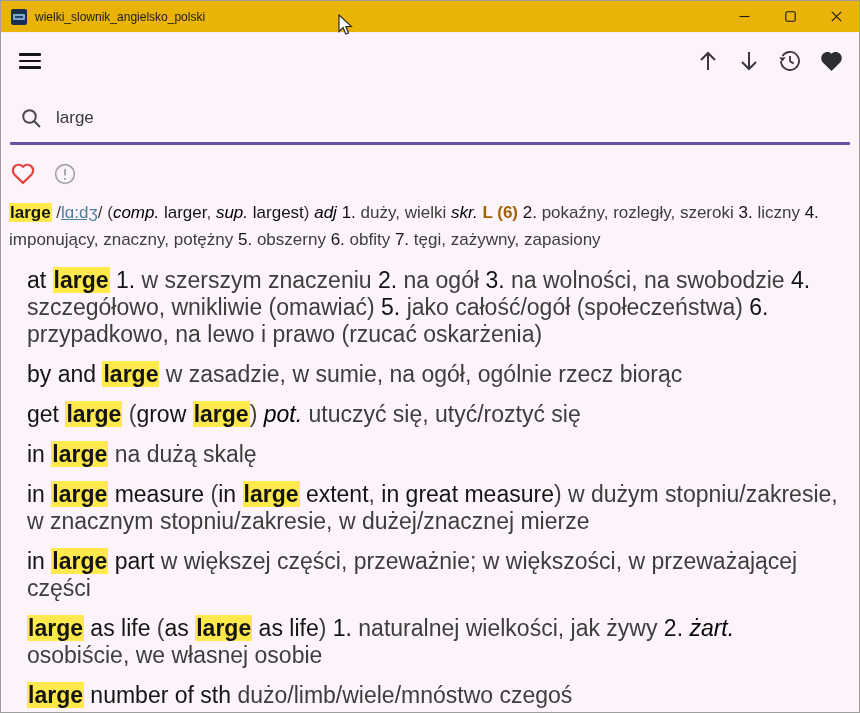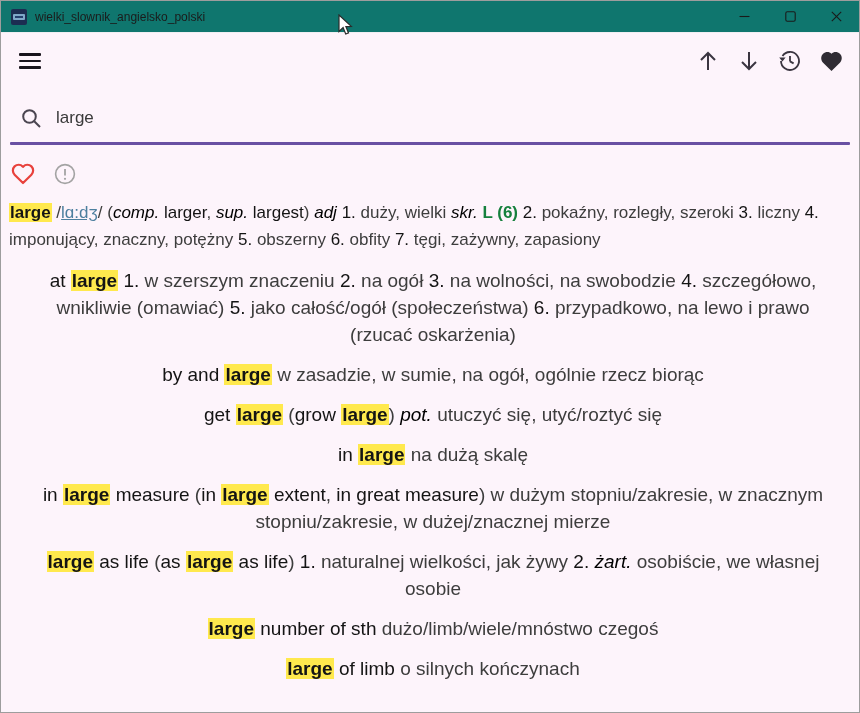--- a/index.html
+++ b/index.html
@@ -11,21 +11,21 @@
     overflow:hidden;
   }
   .window {
     width:860px; height:713px;
     border:1px solid #9d9d9d;
     position:relative;
     background:#fdf4fb;
   }
   
   .titlebar {
-    height:32px; background:#0f766e;
+    height:32px; background:#eab308;
     display:flex; align-items:center;
     border-bottom:1px solid #f0eef2;
   }
   .app-icon { width:16px; height:16px; margin-left:10px; flex:0 0 auto; }
   .title-text {
     margin-left:8px; font-size:12px; color:#1b1b1b;
     white-space:nowrap;
   }
   .titlebar-spacer { flex:1; }
   .caption-btn {
@@ -52,26 +52,26 @@
   .search-underline {
     height:2.5px; background:#6950a3; margin:9px 9px 0 9px; border-radius:1px;
   }
   
   .actionrow { display:flex; align-items:center; padding:14px 0 0 10px; height:44px; }
   .action-icon { width:24px; height:24px; display:flex; align-items:center; justify-content:center; cursor:pointer; }
   .action-icon + .action-icon { margin-left:18px; }
   
   .content { padding:10px 10px 0 8px; }
   .entry-line { font-size:17px; line-height:27px; color:#3d3d3d; margin-bottom:14px; }
-  .phrase { font-size:19px; line-height:27px; color:#3d3d3d; margin:13px 10px 13px 18px;text-align:center; }
+  .phrase { font-size:23px; line-height:27px; color:#3d3d3d; margin:13px 10px 13px 18px; }
   .seg-n { color:#3d3d3d; }
   .seg-b { color:#141414; font-weight:normal; }
   .seg-h { color:#141414; font-weight:bold; background:#ffe94d; padding:0 1px; }
   .seg-i { color:#000000; font-style:italic; }
-  .seg-l { color:#15803d; font-weight:bold; cursor:pointer; }
+  .seg-l { color:#a16207; font-weight:bold; cursor:pointer; }
   .seg-p { color:#4d7f9f; text-decoration:underline; cursor:pointer; }
   
   .cursor { position:absolute; left:337px; top:13px; pointer-events:none; z-index:50; }
 </style>
 </head>
 <body>
 
 <div class="window">
 
   <div class="titlebar">
@@ -159,20 +159,21 @@
   </div>
 
   <div class="content">
     <p class="entry-line"><span class="seg-h">large</span><span class="seg-n"> /</span><span class="seg-p">lɑ:dʒ</span><span class="seg-n">/ (</span><span class="seg-i">comp.</span><span class="seg-n"> </span><span class="seg-b">larger</span><span class="seg-n">, </span><span class="seg-i">sup.</span><span class="seg-n"> </span><span class="seg-b">largest</span><span class="seg-n">) </span><span class="seg-i">adj</span><span class="seg-n"> </span><span class="seg-b">1.</span><span class="seg-n"> duży, wielki </span><span class="seg-i">skr.</span><span class="seg-n"> </span><span class="seg-l">L (6)</span><span class="seg-n"> </span><span class="seg-b">2.</span><span class="seg-n"> pokaźny, rozległy, szeroki </span><span class="seg-b">3.</span><span class="seg-n"> liczny </span><span class="seg-b">4.</span><span class="seg-n"> imponujący, znaczny, potężny </span><span class="seg-b">5.</span><span class="seg-n"> obszerny </span><span class="seg-b">6.</span><span class="seg-n"> obfity </span><span class="seg-b">7.</span><span class="seg-n"> tęgi, zażywny, zapasiony</span></p>
     <div id="phrase-list">
         <p class="phrase"><span class="seg-b">at </span><span class="seg-h">large</span><span class="seg-n"> </span><span class="seg-b">1.</span><span class="seg-n"> w szerszym znaczeniu </span><span class="seg-b">2.</span><span class="seg-n"> na ogół </span><span class="seg-b">3.</span><span class="seg-n"> na wolności, na swobodzie </span><span class="seg-b">4.</span><span class="seg-n"> szczegółowo, wnikliwie (omawiać) </span><span class="seg-b">5.</span><span class="seg-n"> jako całość/ogół (społeczeństwa) </span><span class="seg-b">6.</span><span class="seg-n"> przypadkowo, na lewo i prawo (rzucać oskarżenia)</span></p>
         <p class="phrase"><span class="seg-b">by and </span><span class="seg-h">large</span><span class="seg-n"> w zasadzie, w sumie, na ogół, ogólnie rzecz biorąc</span></p>
         <p class="phrase"><span class="seg-b">get </span><span class="seg-h">large</span><span class="seg-n"> (</span><span class="seg-b">grow </span><span class="seg-h">large</span><span class="seg-n">) </span><span class="seg-i">pot.</span><span class="seg-n"> utuczyć się, utyć/roztyć się</span></p>
         <p class="phrase"><span class="seg-b">in </span><span class="seg-h">large</span><span class="seg-n"> na dużą skalę</span></p>
         <p class="phrase"><span class="seg-b">in </span><span class="seg-h">large</span><span class="seg-b"> measure</span><span class="seg-n"> (</span><span class="seg-b">in </span><span class="seg-h">large</span><span class="seg-b"> extent</span><span class="seg-n">, </span><span class="seg-b">in great measure</span><span class="seg-n">) w dużym stopniu/zakresie, w znacznym stopniu/zakresie, w dużej/znacznej mierze</span></p>
+        <p class="phrase"><span class="seg-b">in </span><span class="seg-h">large</span><span class="seg-b"> part</span><span class="seg-n"> w większej części, przeważnie; w większości, w przeważającej części</span></p>
         <p class="phrase"><span class="seg-h">large</span><span class="seg-b"> as life</span><span class="seg-n"> (</span><span class="seg-b">as </span><span class="seg-h">large</span><span class="seg-b"> as life</span><span class="seg-n">) </span><span class="seg-b">1.</span><span class="seg-n"> naturalnej wielkości, jak żywy </span><span class="seg-b">2.</span><span class="seg-n"> </span><span class="seg-i">żart.</span><span class="seg-n"> osobiście, we własnej osobie</span></p>
         <p class="phrase"><span class="seg-h">large</span><span class="seg-b"> number of sth</span><span class="seg-n"> dużo/limb/wiele/mnóstwo czegoś</span></p>
         <p class="phrase"><span class="seg-h">large</span><span class="seg-b"> of limb</span><span class="seg-n"> o silnych kończynach</span></p>
       </div>
   </div>
 
   <svg class="cursor" width="15" height="22" viewBox="0 0 15 22">
     <path d="M1 1 L1 17.5 L5.1 13.6 L7.7 20 L10.5 18.9 L7.9 12.6 L13.3 12.4 Z" fill="#ffffff" stroke="#2b2b2b" stroke-width="1.2"></path>
   </svg>
 

